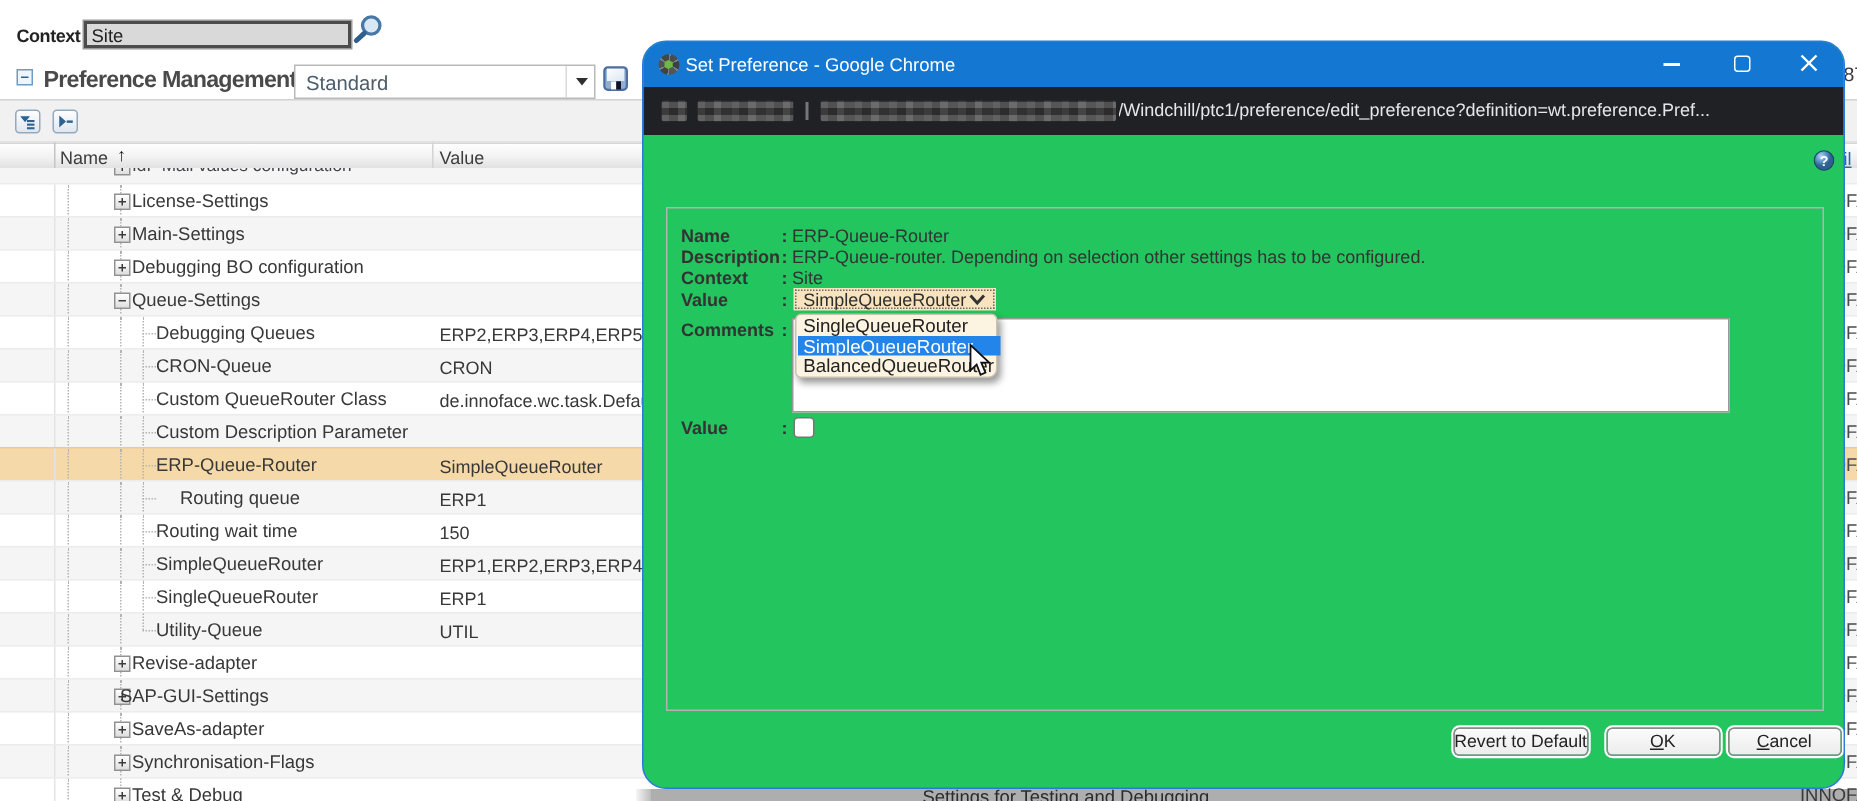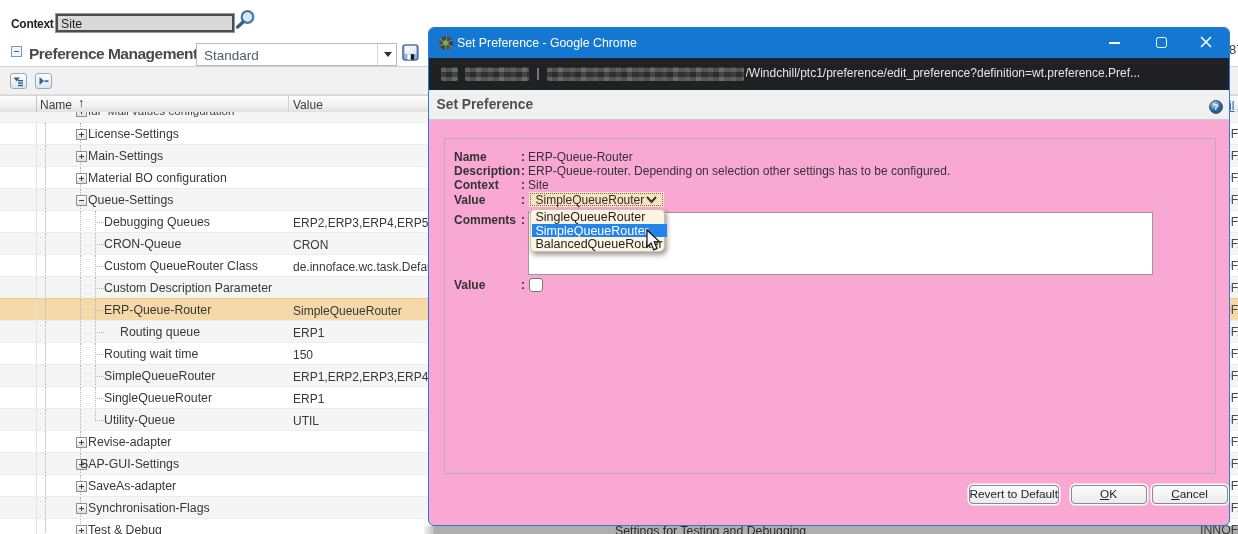--- a/index.html
+++ b/index.html
@@ -41,21 +41,21 @@
 .pmbox.plus b{position:absolute;left:4px;top:2px;width:1px;height:5px;background:#3c3c3c;}
 
 .sliver{left:0;top:112px;width:1238px;height:10px;background:#f5f5f5;overflow:hidden;}
 
 .frag8{left:1229px;top:42px;font-size:13px;color:#3b3b3b;}
 .fragil{left:1229px;top:99px;font-size:12px;color:#2a66a8;text-decoration:underline;}
 
 .shadow{left:434px;top:526px;width:805px;height:8px;background:rgba(30,30,30,0.36);}
 .shadow2{left:424px;top:526px;width:10px;height:8px;background:linear-gradient(90deg,rgba(30,30,30,0.04),rgba(30,30,30,0.3));}
 
-.dialog{left:427.5px;top:27px;width:800.5px;height:497px;border:1.5px solid #2b79dd;border-radius:6px;background:#f9a8d4;overflow:hidden;}
+.dialog{left:427.5px;top:27px;width:800.5px;height:497px;border:1.5px solid #2b79dd;border-radius:16px;background:#22c55e;overflow:hidden;}
 .titlebar{position:absolute;left:0;top:0;width:100%;height:30px;background:#1478d3;}
 .title-text{position:absolute;left:28.5px;top:7.5px;font-size:12.3px;color:#fff;}
 .favicon{position:absolute;left:10px;top:8px;width:14px;height:14px;border-radius:50%;background:conic-gradient(from 10deg,#4c4c4c 0 48deg,#6f7f8c 48deg 60deg,#3f3f3f 60deg 108deg,#6f7f8c 108deg 120deg,#555 120deg 168deg,#6f7f8c 168deg 180deg,#424242 180deg 228deg,#6f7f8c 228deg 240deg,#515151 240deg 288deg,#6f7f8c 288deg 300deg,#464646 300deg 348deg,#6f7f8c 348deg 360deg);}
 .favicon i{position:absolute;left:4px;top:4px;width:6px;height:6px;background:#6db844;clip-path:polygon(50% 0,100% 25%,100% 75%,50% 100%,0 75%,0 25%);}
 .win-min{position:absolute;left:680px;top:14px;width:11px;height:1.6px;background:#fff;}
 .win-max{position:absolute;left:727px;top:9px;width:9px;height:9px;border:1.5px solid #fff;border-radius:2.5px;}
 .urlbar{position:absolute;left:0;top:30px;width:100%;height:31.5px;background:#202124;}
 .px{position:absolute;top:9px;height:14px;border-radius:2px;background:repeating-linear-gradient(0deg,rgba(120,120,120,.45) 0 4px,rgba(40,40,40,.5) 4px 9px),repeating-linear-gradient(90deg,#4e4e4e 0 5px,#303030 5px 11px,#606060 11px 16px,#3a3a3a 16px 23px);}
 .url-sep{position:absolute;left:108px;top:10px;width:2px;height:12px;background:#767676;}
 .url-text{position:absolute;left:317px;top:8px;width:475px;font-size:12px;color:#e4e6e9;white-space:nowrap;overflow:hidden;}
@@ -151,21 +151,21 @@
         <div class="rright">INNOFABRIK</div>
       </div>
       <div class="row" style="top:54px">
         <div class="gutb"></div>
         <div class="dotv" style="left:45px;top:0;height:22px"></div>
         <div class="dotv" style="left:80px;top:0;height:22px"></div>
         <div class="pmbox plus" style="left:76px;top:6px">
           <i></i>
           <b></b>
         </div>
-        <div class="rlabel" style="left:88px">Material BO configuration</div>
+        <div class="rlabel" style="left:88px">Debugging BO configuration</div>
         <div class="rright">INNOFABRIK</div>
       </div>
       <div class="row g" style="top:76px">
         <div class="gutb"></div>
         <div class="dotv" style="left:45px;top:0;height:22px"></div>
         <div class="dotv" style="left:80px;top:0;height:22px"></div>
         <div class="pmbox " style="left:76px;top:6px">
           <i></i>
         </div>
         <div class="rlabel" style="left:88px">Queue-Settings</div>
@@ -353,23 +353,20 @@
         <line x1="11" y1="1" x2="1" y2="11" stroke="#fff" stroke-width="1.6"></line>
       </svg>
     </div>
     <div class="urlbar">
       <div class="px" style="left:12px;width:17px"></div>
       <div class="px" style="left:36px;width:64px"></div>
       <div class="url-sep"></div>
       <div class="px" style="left:118px;width:197px"></div>
       <div class="url-text">/Windchill/ptc1/preference/edit_preference?definition=wt.preference.Pref...</div>
     </div>
-    <div class="dlg-head">
-        <div class="dlg-head-text">Set Preference</div>
-      </div>
     <svg style="position:absolute;left:780px;top:72px" width="14" height="14" viewBox="0 0 14 14">
       <defs>
           <radialGradient id="hg" cx="35%" cy="28%">
             <stop offset="0%" stop-color="#b8d7ef"></stop>
             <stop offset="55%" stop-color="#5e97c8"></stop>
             <stop offset="100%" stop-color="#2e6090"></stop>
           </radialGradient>
         </defs>
       <circle cx="7" cy="7" r="6.5" fill="url(#hg)" stroke="#1d4469" stroke-width="0.8"></circle>
       <text x="7" y="10.4" font-size="9.5" font-weight="bold" font-family="Liberation Sans" fill="#fff" text-anchor="middle">?</text>

